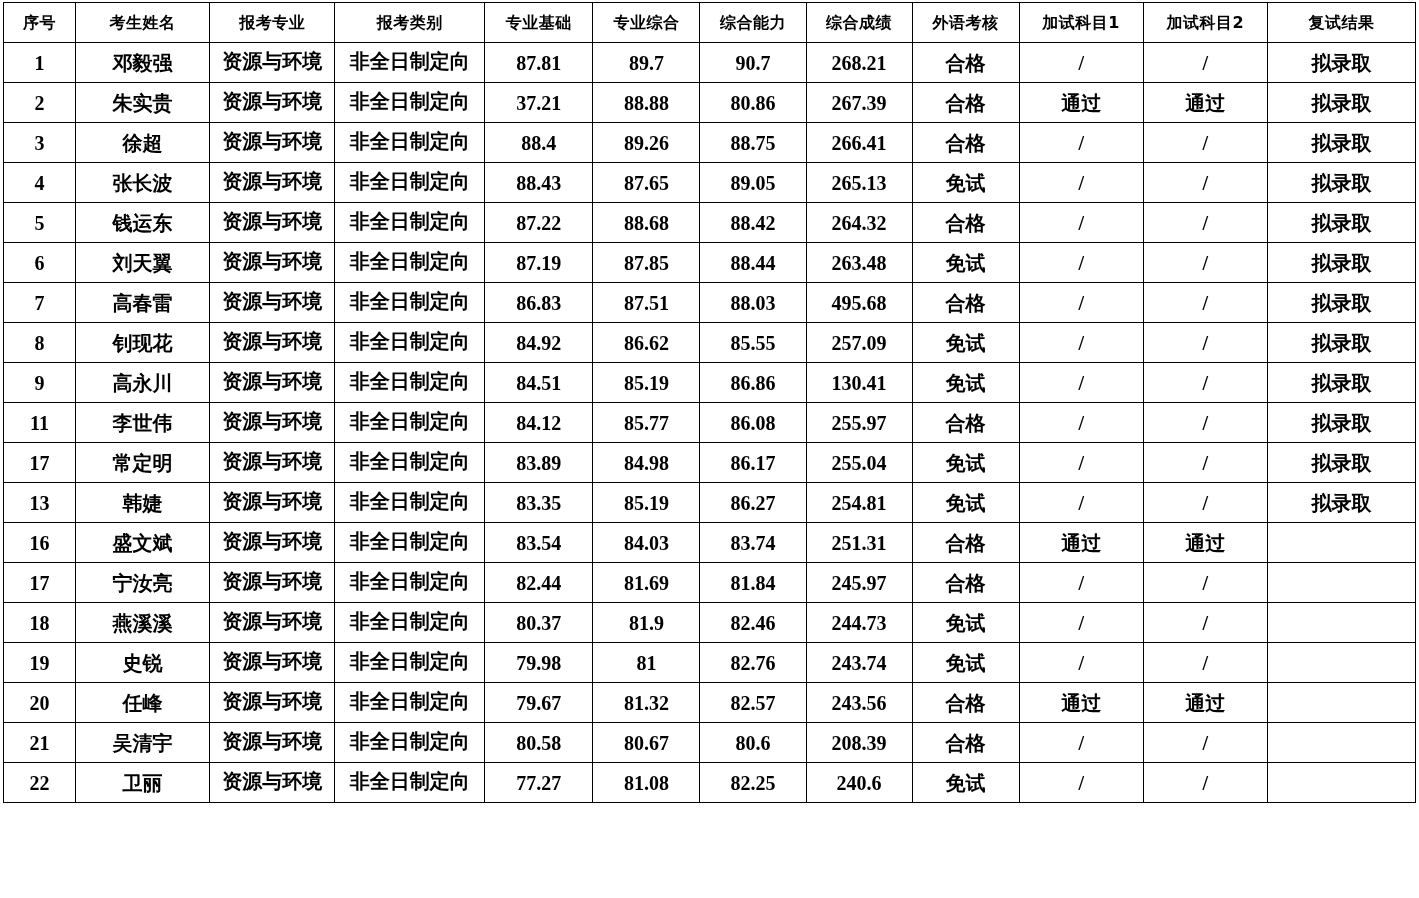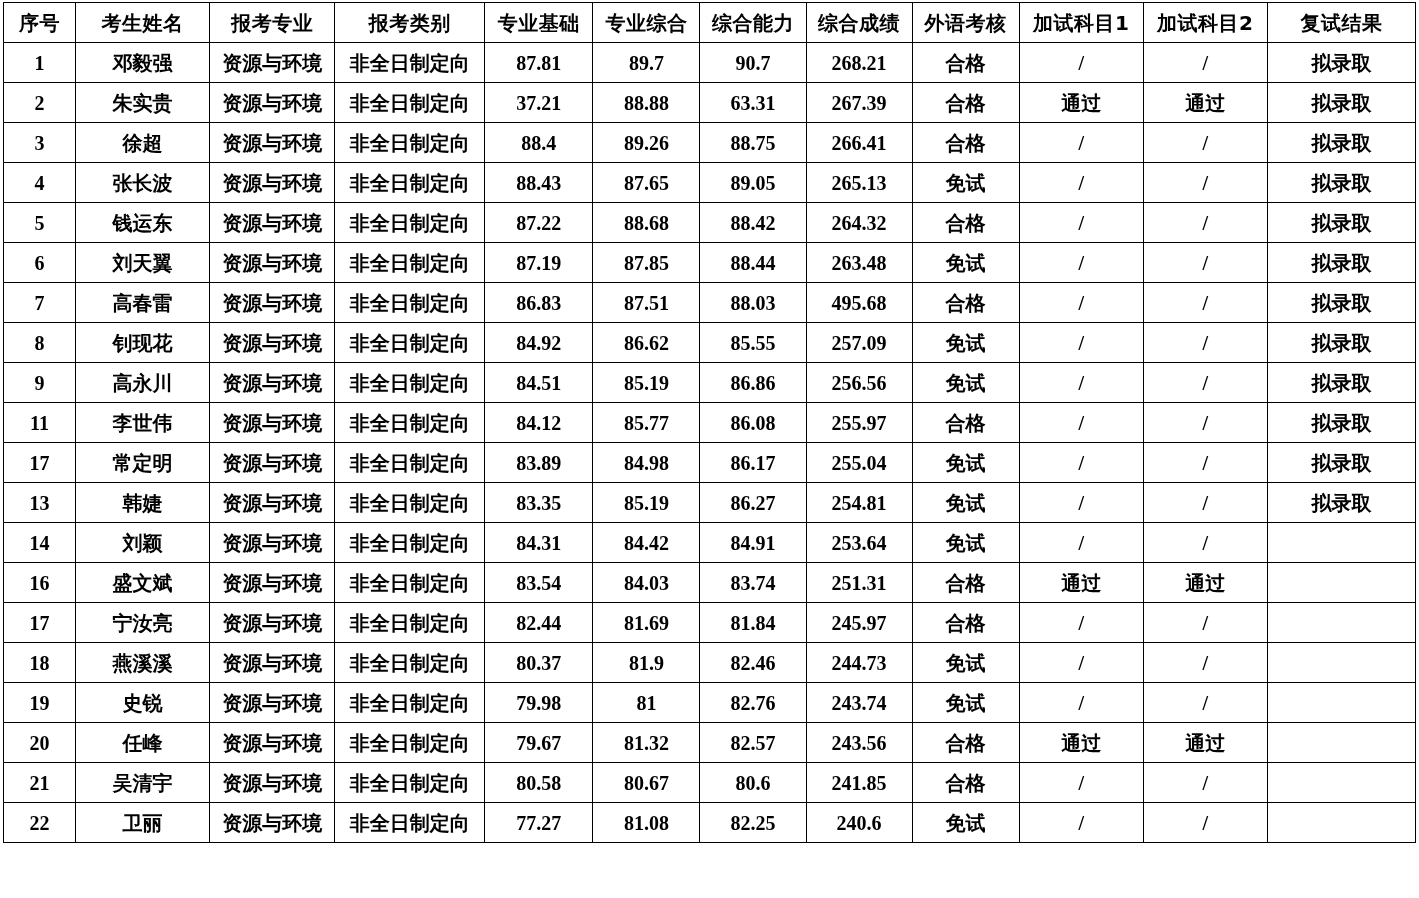--- a/index.html
+++ b/index.html
@@ -32,40 +32,40 @@
     vertical-align: middle;
     font-weight: bold;
     font-size: 20px;
     line-height: 1;
     height: 39px;
     padding: 0;
     white-space: nowrap;
     overflow: hidden;
   }
   table.score-table th {
-    font-size: 20px;
+    font-size: 16px;
     letter-spacing: 0.5px;
   }
   
   col.c-index   { width: 72px; }
   col.c-name    { width: 134px; }
   col.c-major   { width: 125px; }
   col.c-type    { width: 150px; }
   col.c-base    { width: 108px; }
   col.c-compre  { width: 107px; }
   col.c-ability { width: 106px; }
   col.c-total   { width: 106px; }
   col.c-foreign { width: 107px; }
   col.c-extra1  { width: 124px; }
   col.c-extra2  { width: 124px; }
   col.c-result  { width: 148px; }
 
   .num { font-family: "Liberation Serif", "DejaVu Serif", serif; }
   .cjk { font-family: "DejaVu Sans", "Liberation Sans", sans-serif; font-weight: bold; }
-  .cjk-sm { font-family: Liberation Serif, serif; font-weight: bold; font-size: 18px; }
+  .cjk-sm { font-family: Liberation Mono, monospace; font-weight: bold; font-size: 18px; }
   .slash { font-family: "Liberation Serif", "DejaVu Serif", serif; font-weight: bold; }
 </style>
 </head>
 <body>
 
 <div class="sheet">
   <table class="score-table">
     <colgroup>
       <col class="c-index">
       <col class="c-name">
@@ -111,21 +111,21 @@
           <td class="slash">/</td>
           <td class="cjk">拟录取</td>
         </tr>
         <tr>
           <td class="num">2</td>
           <td class="cjk">朱实贵</td>
           <td class="cjk-sm">资源与环境</td>
           <td class="cjk-sm">非全日制定向</td>
           <td class="num">37.21</td>
           <td class="num">88.88</td>
-          <td class="num">63.31</td>
+          <td class="num">80.86</td>
           <td class="num">267.39</td>
           <td class="cjk">合格</td>
           <td class="cjk">通过</td>
           <td class="cjk">通过</td>
           <td class="cjk">拟录取</td>
         </tr>
         <tr>
           <td class="num">3</td>
           <td class="cjk">徐超</td>
           <td class="cjk-sm">资源与环境</td>
@@ -210,21 +210,21 @@
           <td class="cjk">拟录取</td>
         </tr>
         <tr>
           <td class="num">9</td>
           <td class="cjk">高永川</td>
           <td class="cjk-sm">资源与环境</td>
           <td class="cjk-sm">非全日制定向</td>
           <td class="num">84.51</td>
           <td class="num">85.19</td>
           <td class="num">86.86</td>
-          <td class="num">256.56</td>
+          <td class="num">130.41</td>
           <td class="cjk">免试</td>
           <td class="slash">/</td>
           <td class="slash">/</td>
           <td class="cjk">拟录取</td>
         </tr>
         <tr>
           <td class="num">11</td>
           <td class="cjk">李世伟</td>
           <td class="cjk-sm">资源与环境</td>
           <td class="cjk-sm">非全日制定向</td>
@@ -259,34 +259,20 @@
           <td class="num">83.35</td>
           <td class="num">85.19</td>
           <td class="num">86.27</td>
           <td class="num">254.81</td>
           <td class="cjk">免试</td>
           <td class="slash">/</td>
           <td class="slash">/</td>
           <td class="cjk">拟录取</td>
         </tr>
         <tr>
-          <td class="num">14</td>
-          <td class="cjk">刘颖</td>
-          <td class="cjk-sm">资源与环境</td>
-          <td class="cjk-sm">非全日制定向</td>
-          <td class="num">84.31</td>
-          <td class="num">84.42</td>
-          <td class="num">84.91</td>
-          <td class="num">253.64</td>
-          <td class="cjk">免试</td>
-          <td class="slash">/</td>
-          <td class="slash">/</td>
-          <td class="cjk"></td>
-        </tr>
-        <tr>
           <td class="num">16</td>
           <td class="cjk">盛文斌</td>
           <td class="cjk-sm">资源与环境</td>
           <td class="cjk-sm">非全日制定向</td>
           <td class="num">83.54</td>
           <td class="num">84.03</td>
           <td class="num">83.74</td>
           <td class="num">251.31</td>
           <td class="cjk">合格</td>
           <td class="cjk">通过</td>
@@ -350,21 +336,21 @@
           <td class="cjk"></td>
         </tr>
         <tr>
           <td class="num">21</td>
           <td class="cjk">吴清宇</td>
           <td class="cjk-sm">资源与环境</td>
           <td class="cjk-sm">非全日制定向</td>
           <td class="num">80.58</td>
           <td class="num">80.67</td>
           <td class="num">80.6</td>
-          <td class="num">241.85</td>
+          <td class="num">208.39</td>
           <td class="cjk">合格</td>
           <td class="slash">/</td>
           <td class="slash">/</td>
           <td class="cjk"></td>
         </tr>
         <tr>
           <td class="num">22</td>
           <td class="cjk">卫丽</td>
           <td class="cjk-sm">资源与环境</td>
           <td class="cjk-sm">非全日制定向</td>

